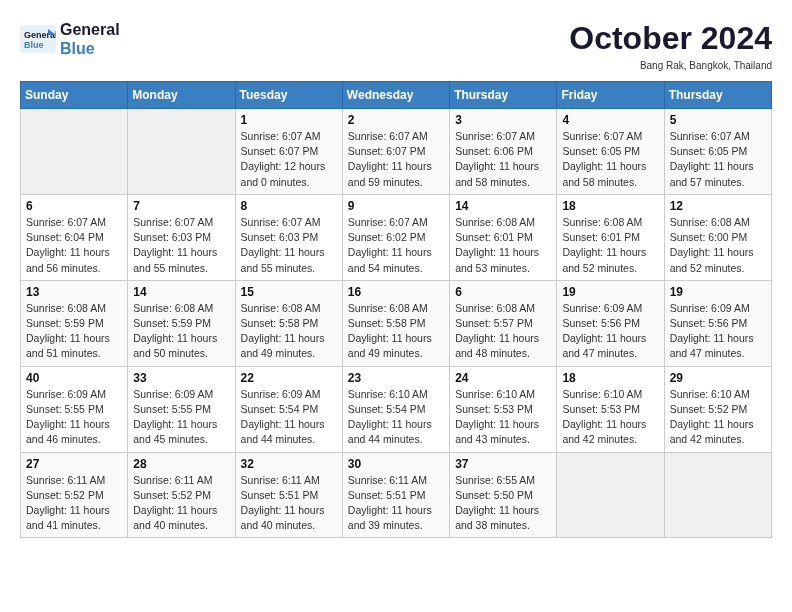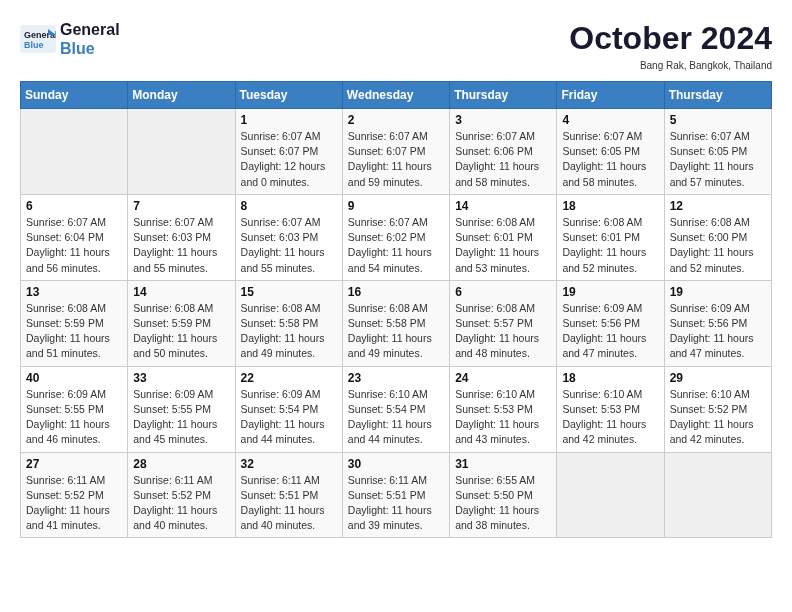--- a/index.html
+++ b/index.html
@@ -331,21 +331,21 @@
 and 40 minutes.</div>
         </td>
         <td>
           <div class="day-num">30</div>
           <div class="day-info" style="white-space: pre-line;">Sunrise: 6:11 AM
 Sunset: 5:51 PM
 Daylight: 11 hours
 and 39 minutes.</div>
         </td>
         <td>
-          <div class="day-num">31</div>
+          <div class="day-num">37</div>
           <div class="day-info" style="white-space: pre-line;">Sunrise: 6:55 AM
 Sunset: 5:50 PM
 Daylight: 11 hours
 and 38 minutes.</div>
         </td>
         <td class="empty-cell"></td>
         <td class="empty-cell"></td>
       </tr>
     </tbody>
 </table>

